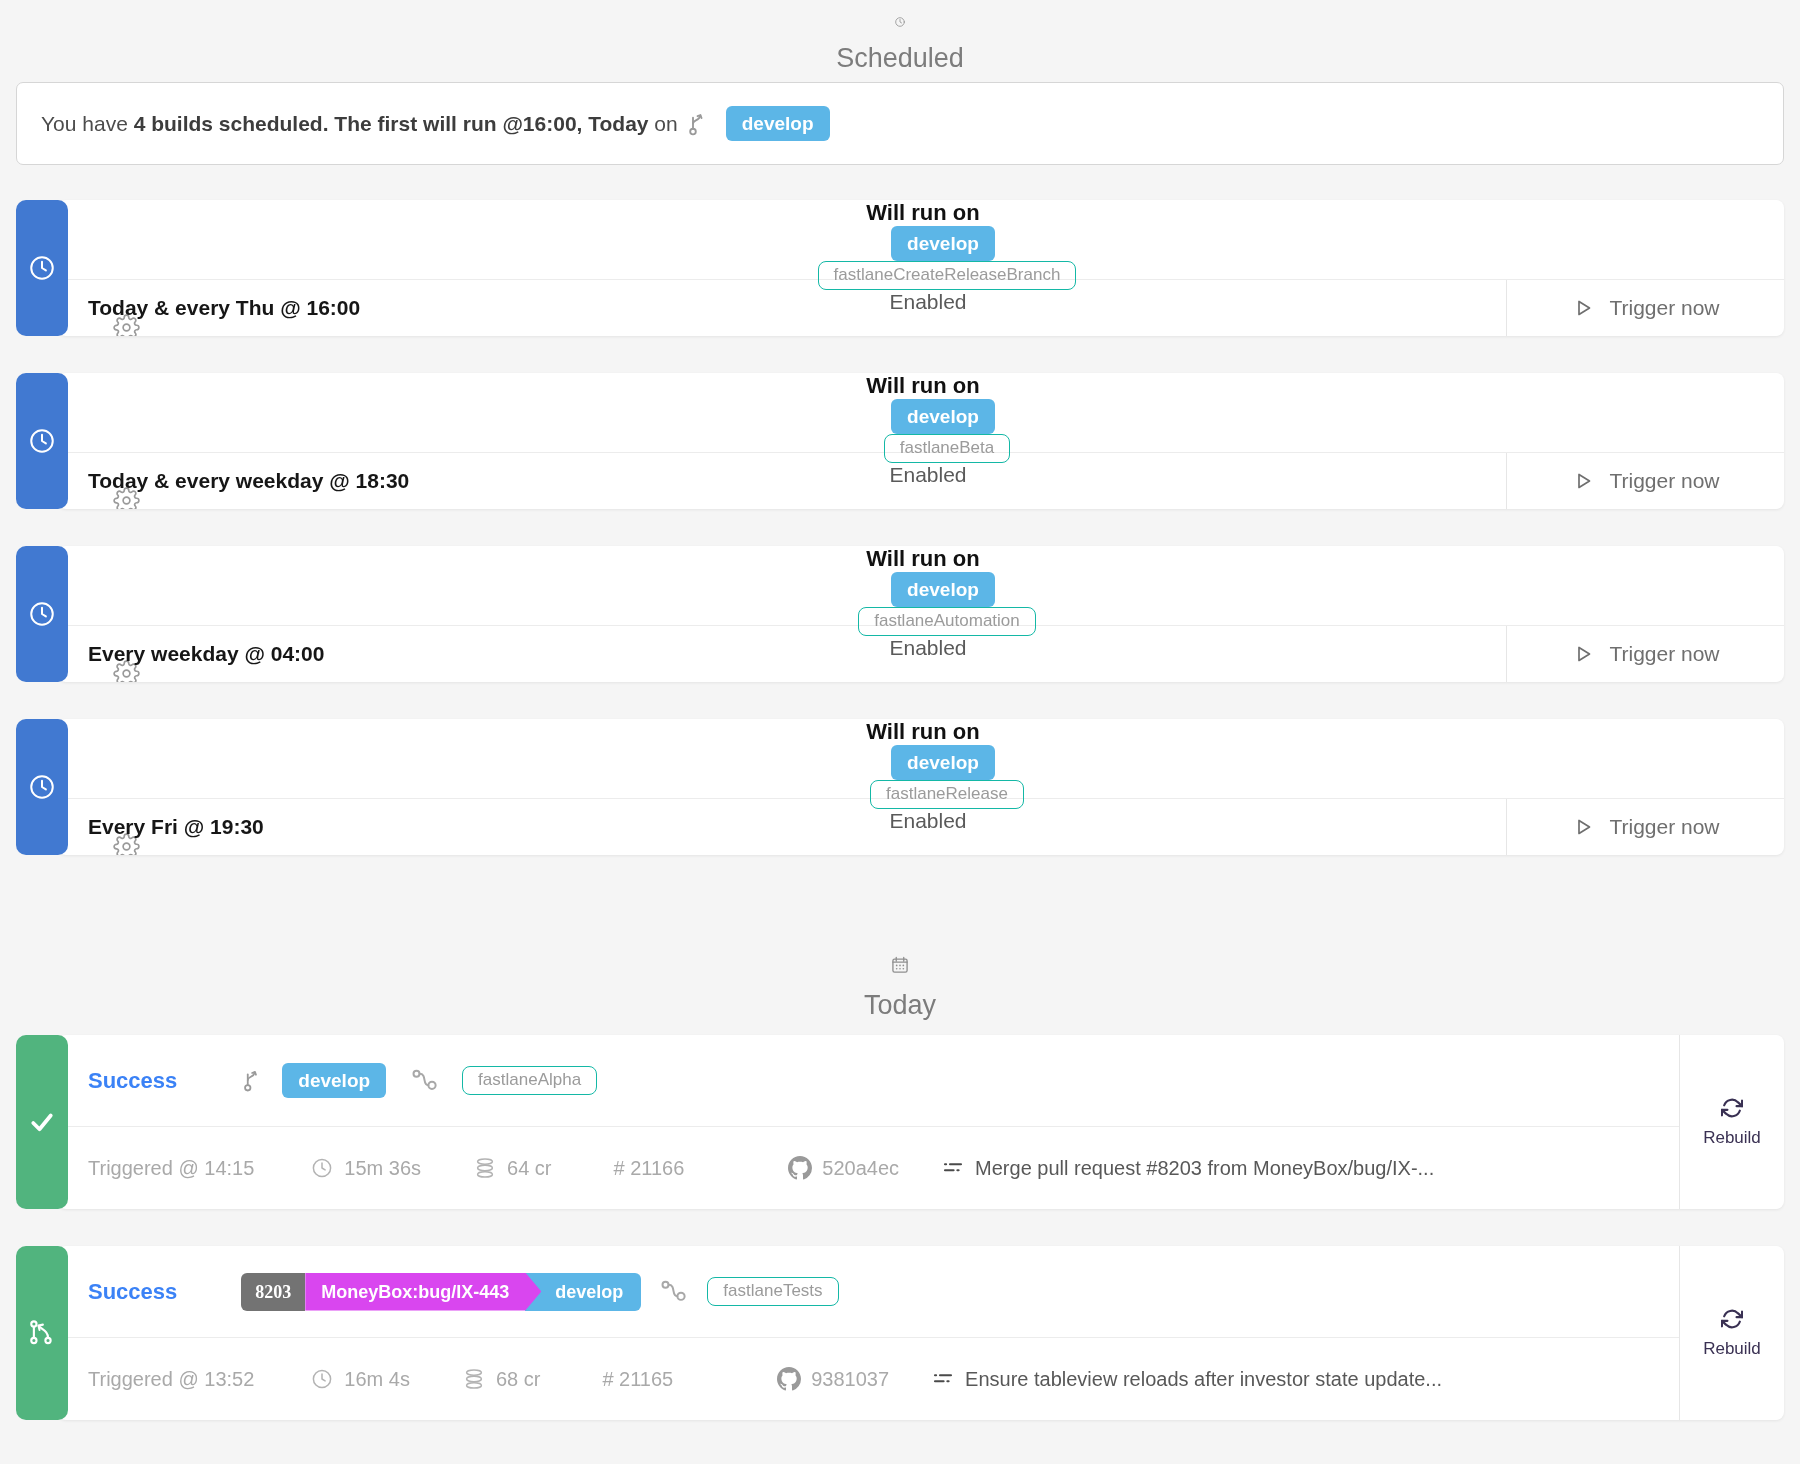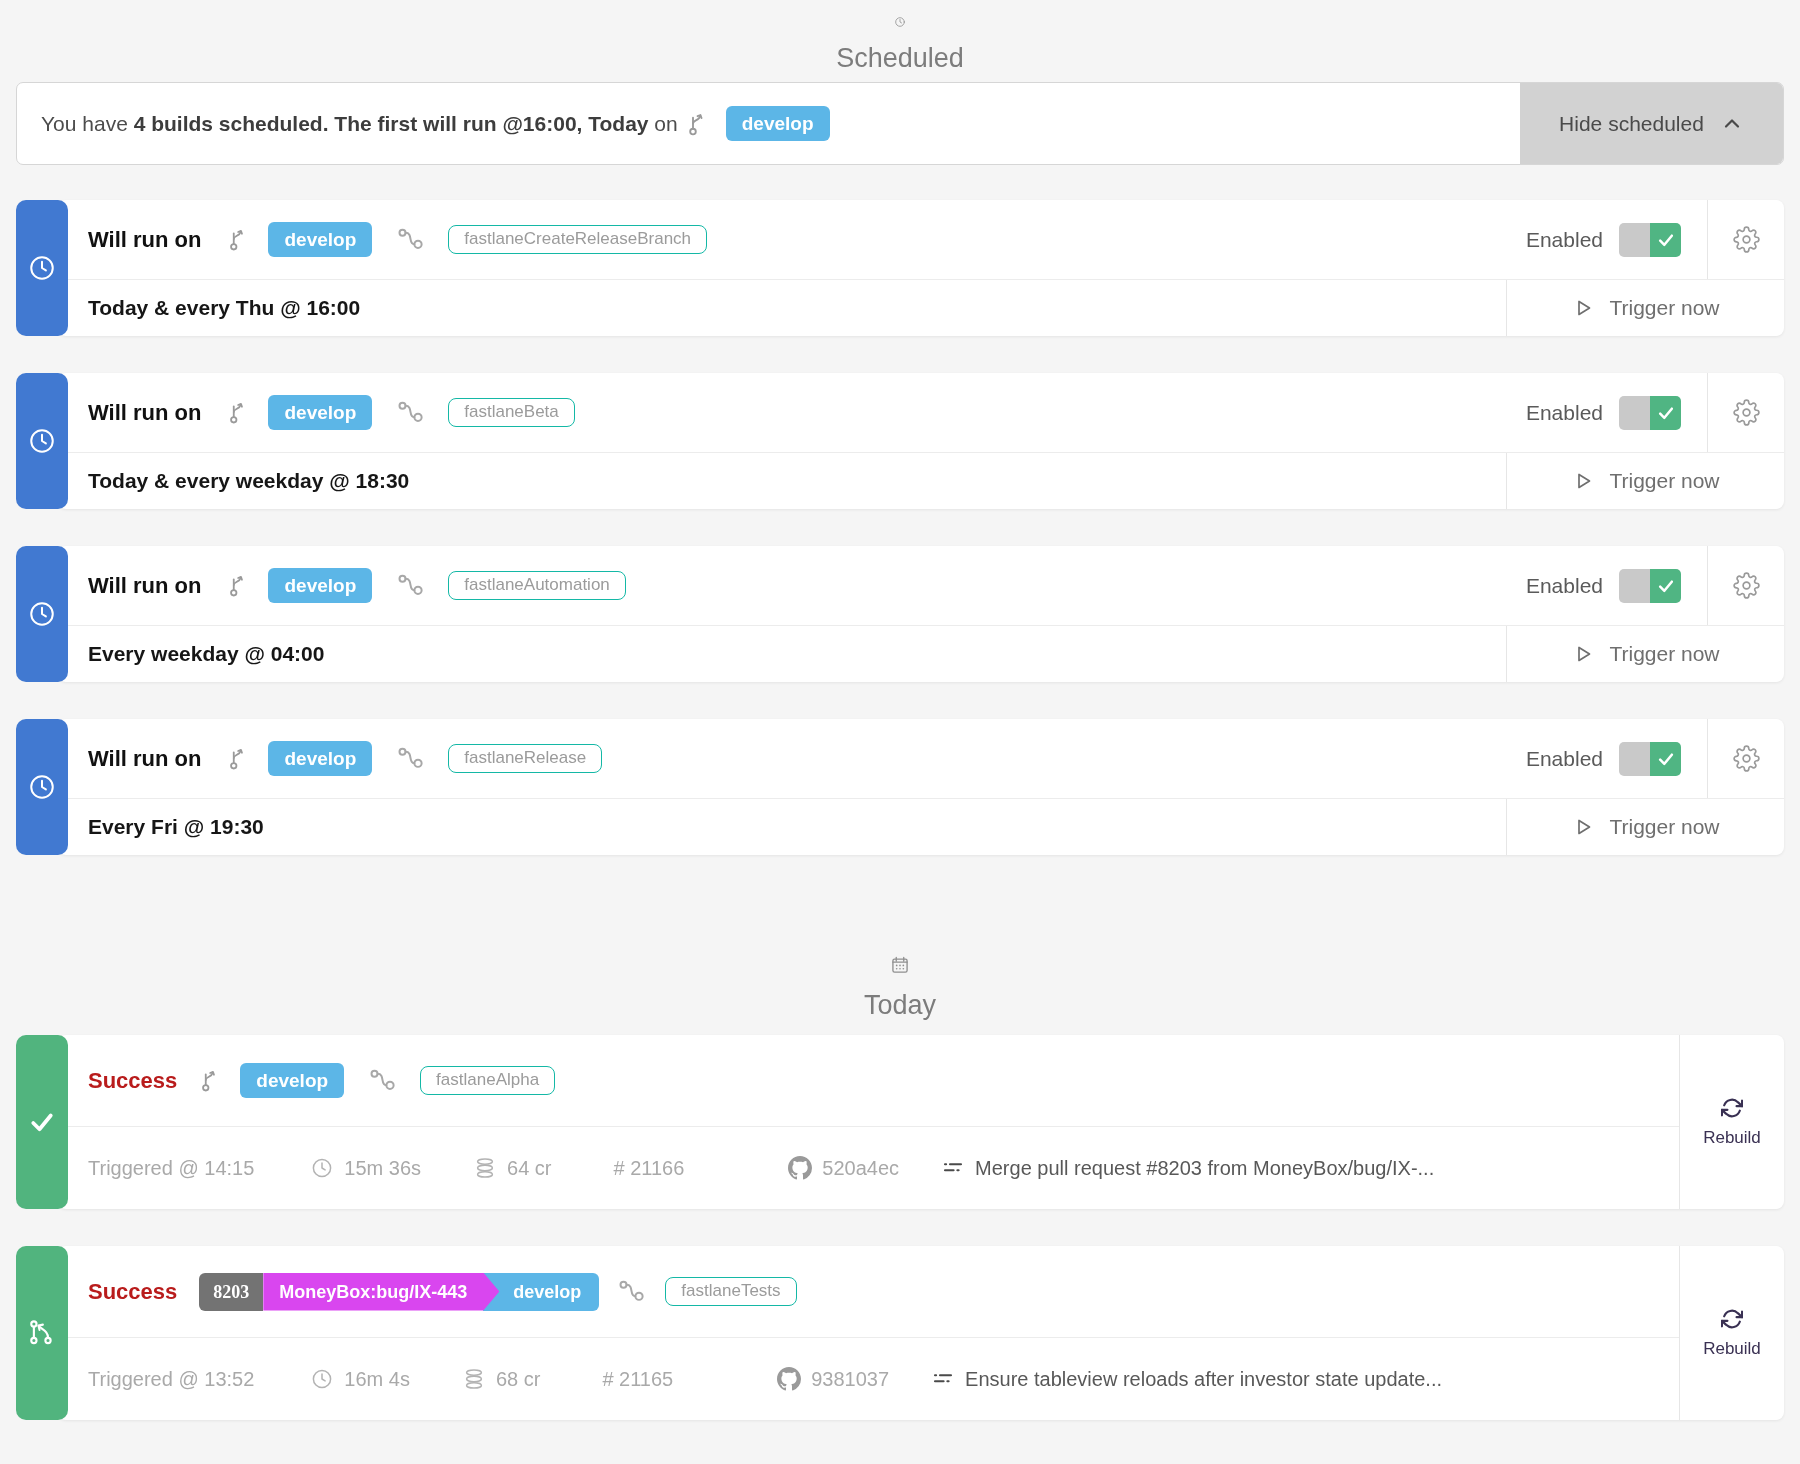--- a/index.html
+++ b/index.html
@@ -35,26 +35,26 @@
   
   .build-row { display:flex; margin-bottom:37px; }
   .side-bar { width:52px; border-radius:10px; margin-right:-10px; position:relative; z-index:2;
     display:flex; align-items:center; justify-content:center; color:#fff; }
   .side-bar.blue { background:#4179d1; }
   .side-bar.green { background:#51b47e; }
   .side-bar .ic { width:30px; height:30px; }
   .card { flex:1; background:#fff; border-radius:8px; box-shadow:0 1px 3px rgba(0,0,0,.07);
     display:flex; flex-direction:column; overflow:hidden; }
   .card-top { display:flex; align-items:center; padding-left:30px; border-bottom:1px solid #ececec; }
-  .sched .card-top { height:80px; }
+  .sched .card-top { height:80px;flex-direction:column; }
   .succ .card-top { height:92px; }
   .card-bottom { height:56px; display:flex; align-items:center; }
 
   .row-status { font-size:22px; font-weight:700; color:#111; }
-  .succ .row-status { color:#b91c1c; margin-right:22px; }
+  .succ .row-status { color:#3b82f6; margin-right:64px; }
   .sched .row-status { margin-right:26px; }
 
   .branch-ic { width:27px; height:27px; color:#9a9a9a; }
   .wf-ic { width:30px; height:30px; color:#a8a8a8; margin:0 0 0 24px; }
   .badge { background:#5cb6e7; color:#fff; font-size:19px; font-weight:600;
     padding:8px 16px; border-radius:6px; margin-left:14px; line-height:1; }
   .pill { border:1px solid #14b8a6; border-radius:8px; color:#9b9b9b; font-size:17px;
     padding:4px 15px; margin-left:22px; line-height:1.1; }
 
   .spacer { flex:1; }
@@ -186,26 +186,20 @@
   <span>Scheduled</span>
 </div>
 
 <div class="banner">
   <div class="banner-left"><span>You have </span><b>4 builds scheduled. The first will run @16:00, Today</b><span> on</span>
     <svg class="branch-ic ic">
         <use href="#i-branch"></use>
       </svg>
     <span class="badge" style="margin-left:2px;">develop</span>
   </div>
-  <button class="hide-btn">
-    <span>Hide scheduled</span>
-    <svg class="ic">
-        <use href="#i-chevron-up"></use>
-      </svg>
-  </button>
 </div>
 
 <div class="build-row sched">
   <div class="side-bar blue">
     <svg class="ic">
         <use href="#i-clock"></use>
       </svg>
   </div>
   <div class="card">
     <div class="card-top">

